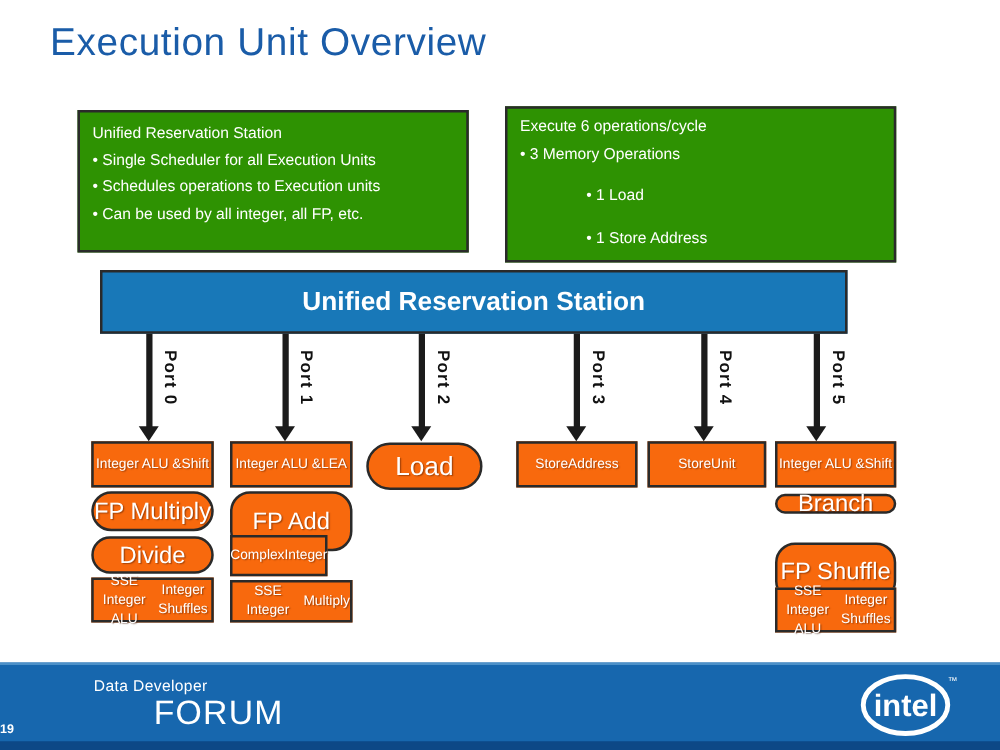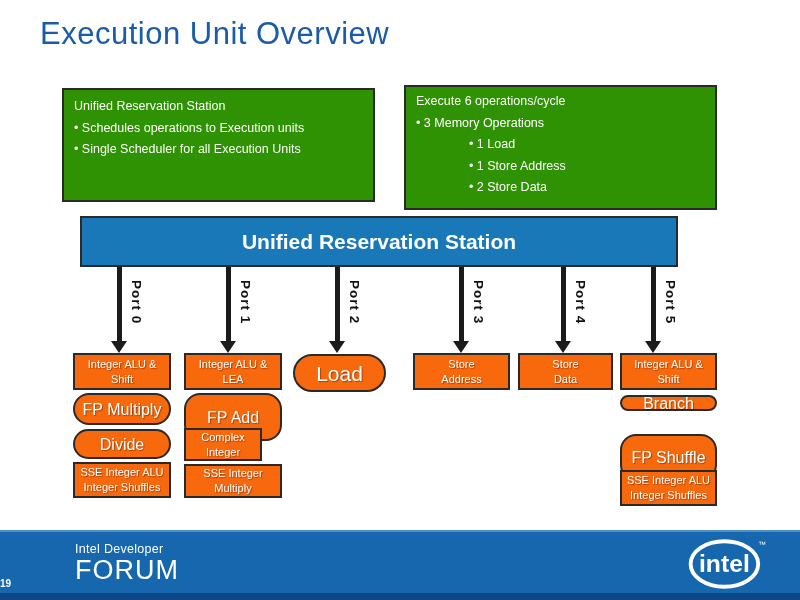--- a/index.html
+++ b/index.html
@@ -30,21 +30,21 @@
     position:absolute;
     background:var(--green);
     border:2px solid var(--border_dark);
     color:#ffffff;
     font-size:12.5px;
     padding:6px 10px;
   }
   .infobox .line{line-height:21.5px;white-space:nowrap;}
   .infobox-left{left:62px;top:88px;width:313px;height:114px;}
   .infobox-right{left:404px;top:85px;width:313px;height:125px;padding-top:4px;}
-  .infobox .lvl1{padding-left:53px;}
+  .infobox .lvl1{padding-left:53px;margin-top:12px;}
   
   .station{
     position:absolute;left:80px;top:216px;width:598px;height:51px;
     background:var(--station_blue);
     border:2px solid var(--border_dark);
     color:#ffffff;font-size:21px;font-weight:bold;
     display:flex;align-items:center;justify-content:center;
   }
   
   .arrow{position:absolute;top:267px;width:16px;height:86px;}
@@ -61,54 +61,55 @@
     writing-mode:vertical-rl;
     font-size:13.5px;font-weight:bold;color:#111;
     letter-spacing:1px;
   }
   
   .unit{
     position:absolute;
     background:var(--orange);
     border:2px solid var(--border_dark);
     color:#ffffff;text-align:center;
-    display:flex;flex-direction:column;align-items:center;justify-content:center;
+    display:flex;flex-direction:row;align-items:center;justify-content:center;
     text-shadow:1px 1px 1px rgba(60,20,0,0.45);
   }
   .u-sm{font-size:11px;line-height:15px;}
-  .u-md{font-size:16px;line-height:17px;border-radius:16px;}
+  .u-md{font-size:19px;line-height:17px;border-radius:16px;}
   .u-lg{font-size:21px;line-height:23px;border-radius:19px;}
   
   .footer{
     position:absolute;left:0;top:530px;width:800px;height:70px;
     background:var(--footer_blue);
     border-top:2px solid #4c90c8;
   }
   .footer-strip{
     position:absolute;left:0;bottom:0;width:800px;height:7px;
     background:var(--footer_strip);
   }
   .forum-logo{position:absolute;left:75px;top:10px;color:#ffffff;}
   .forum-logo .l1{font-size:12.5px;letter-spacing:0.3px;}
-  .forum-logo .l2{font-size:27px;letter-spacing:1px;line-height:28px;}
+  .forum-logo .l2{font-size:27px;letter-spacing:1px;line-height:28px;margin-left:48px;}
   .page-num{
     position:absolute;left:0;top:46px;width:800px;text-align:left;
     color:#ffffff;font-size:10px;font-weight:bold;
   }
   .intel-logo{position:absolute;left:688px;top:4px;width:78px;height:56px;}
 </style>
 </head>
 <body>
 
 <div class="title">Execution Unit Overview</div>
 
 <div class="infobox infobox-left">
   <div class="line">Unified Reservation Station</div>
+  <div class="line">• Single Scheduler for all Execution Units</div>
   <div class="line">• Schedules operations to Execution units</div>
-  <div class="line">• Single Scheduler for all Execution Units</div>
+  <div class="line">• Can be used by all integer, all FP, etc.</div>
 </div>
 
 <div class="infobox infobox-right">
   <div class="line">Execute 6 operations/cycle</div>
   <div class="line lvl0">• 3 Memory Operations</div>
   <div class="line lvl1">• 1 Load</div>
   <div class="line lvl1">• 1 Store Address</div>
   <div class="line lvl1">• 2 Store Data</div>
 </div>
 
@@ -181,41 +182,41 @@
   <span>Load</span>
 </div>
 
 <div class="unit u-sm" style="left:413px;top:353px;width:97px;height:37px">
   <span>Store</span>
   <span>Address</span>
 </div>
 
 <div class="unit u-sm" style="left:518px;top:353px;width:95px;height:37px">
   <span>Store</span>
-  <span>Data</span>
+  <span>Unit</span>
 </div>
 
 <div class="unit u-sm" style="left:620px;top:353px;width:97px;height:37px">
   <span>Integer ALU &amp;</span>
   <span>Shift</span>
 </div>
 <div class="unit u-md" style="left:620px;top:395px;width:97px;height:16px">
   <span>Branch</span>
 </div>
 <div class="unit u-md" style="left:620px;top:434px;width:97px;height:47px">
   <span>FP Shuffle</span>
 </div>
 <div class="unit u-sm" style="left:620px;top:470px;width:97px;height:36px">
   <span>SSE Integer ALU</span>
   <span>Integer Shuffles</span>
 </div>
 
 <div class="footer">
   <div class="forum-logo">
-    <div class="l1">Intel Developer</div>
+    <div class="l1">Data Developer</div>
     <div class="l2">FORUM</div>
   </div>
   <div class="page-num">19</div>
   <div class="intel-logo">
     <svg viewBox="0 0 120 84" width="78" height="56">
       <ellipse cx="56" cy="42" rx="52" ry="35" fill="none" stroke="#ffffff" stroke-width="6"></ellipse>
       <text x="56" y="55" text-anchor="middle" font-size="38" font-weight="bold" fill="#ffffff" font-family="Liberation Sans, sans-serif">intel</text>
       <text x="108" y="16" font-size="12" fill="#ffffff">™</text>
     </svg>
   </div>

